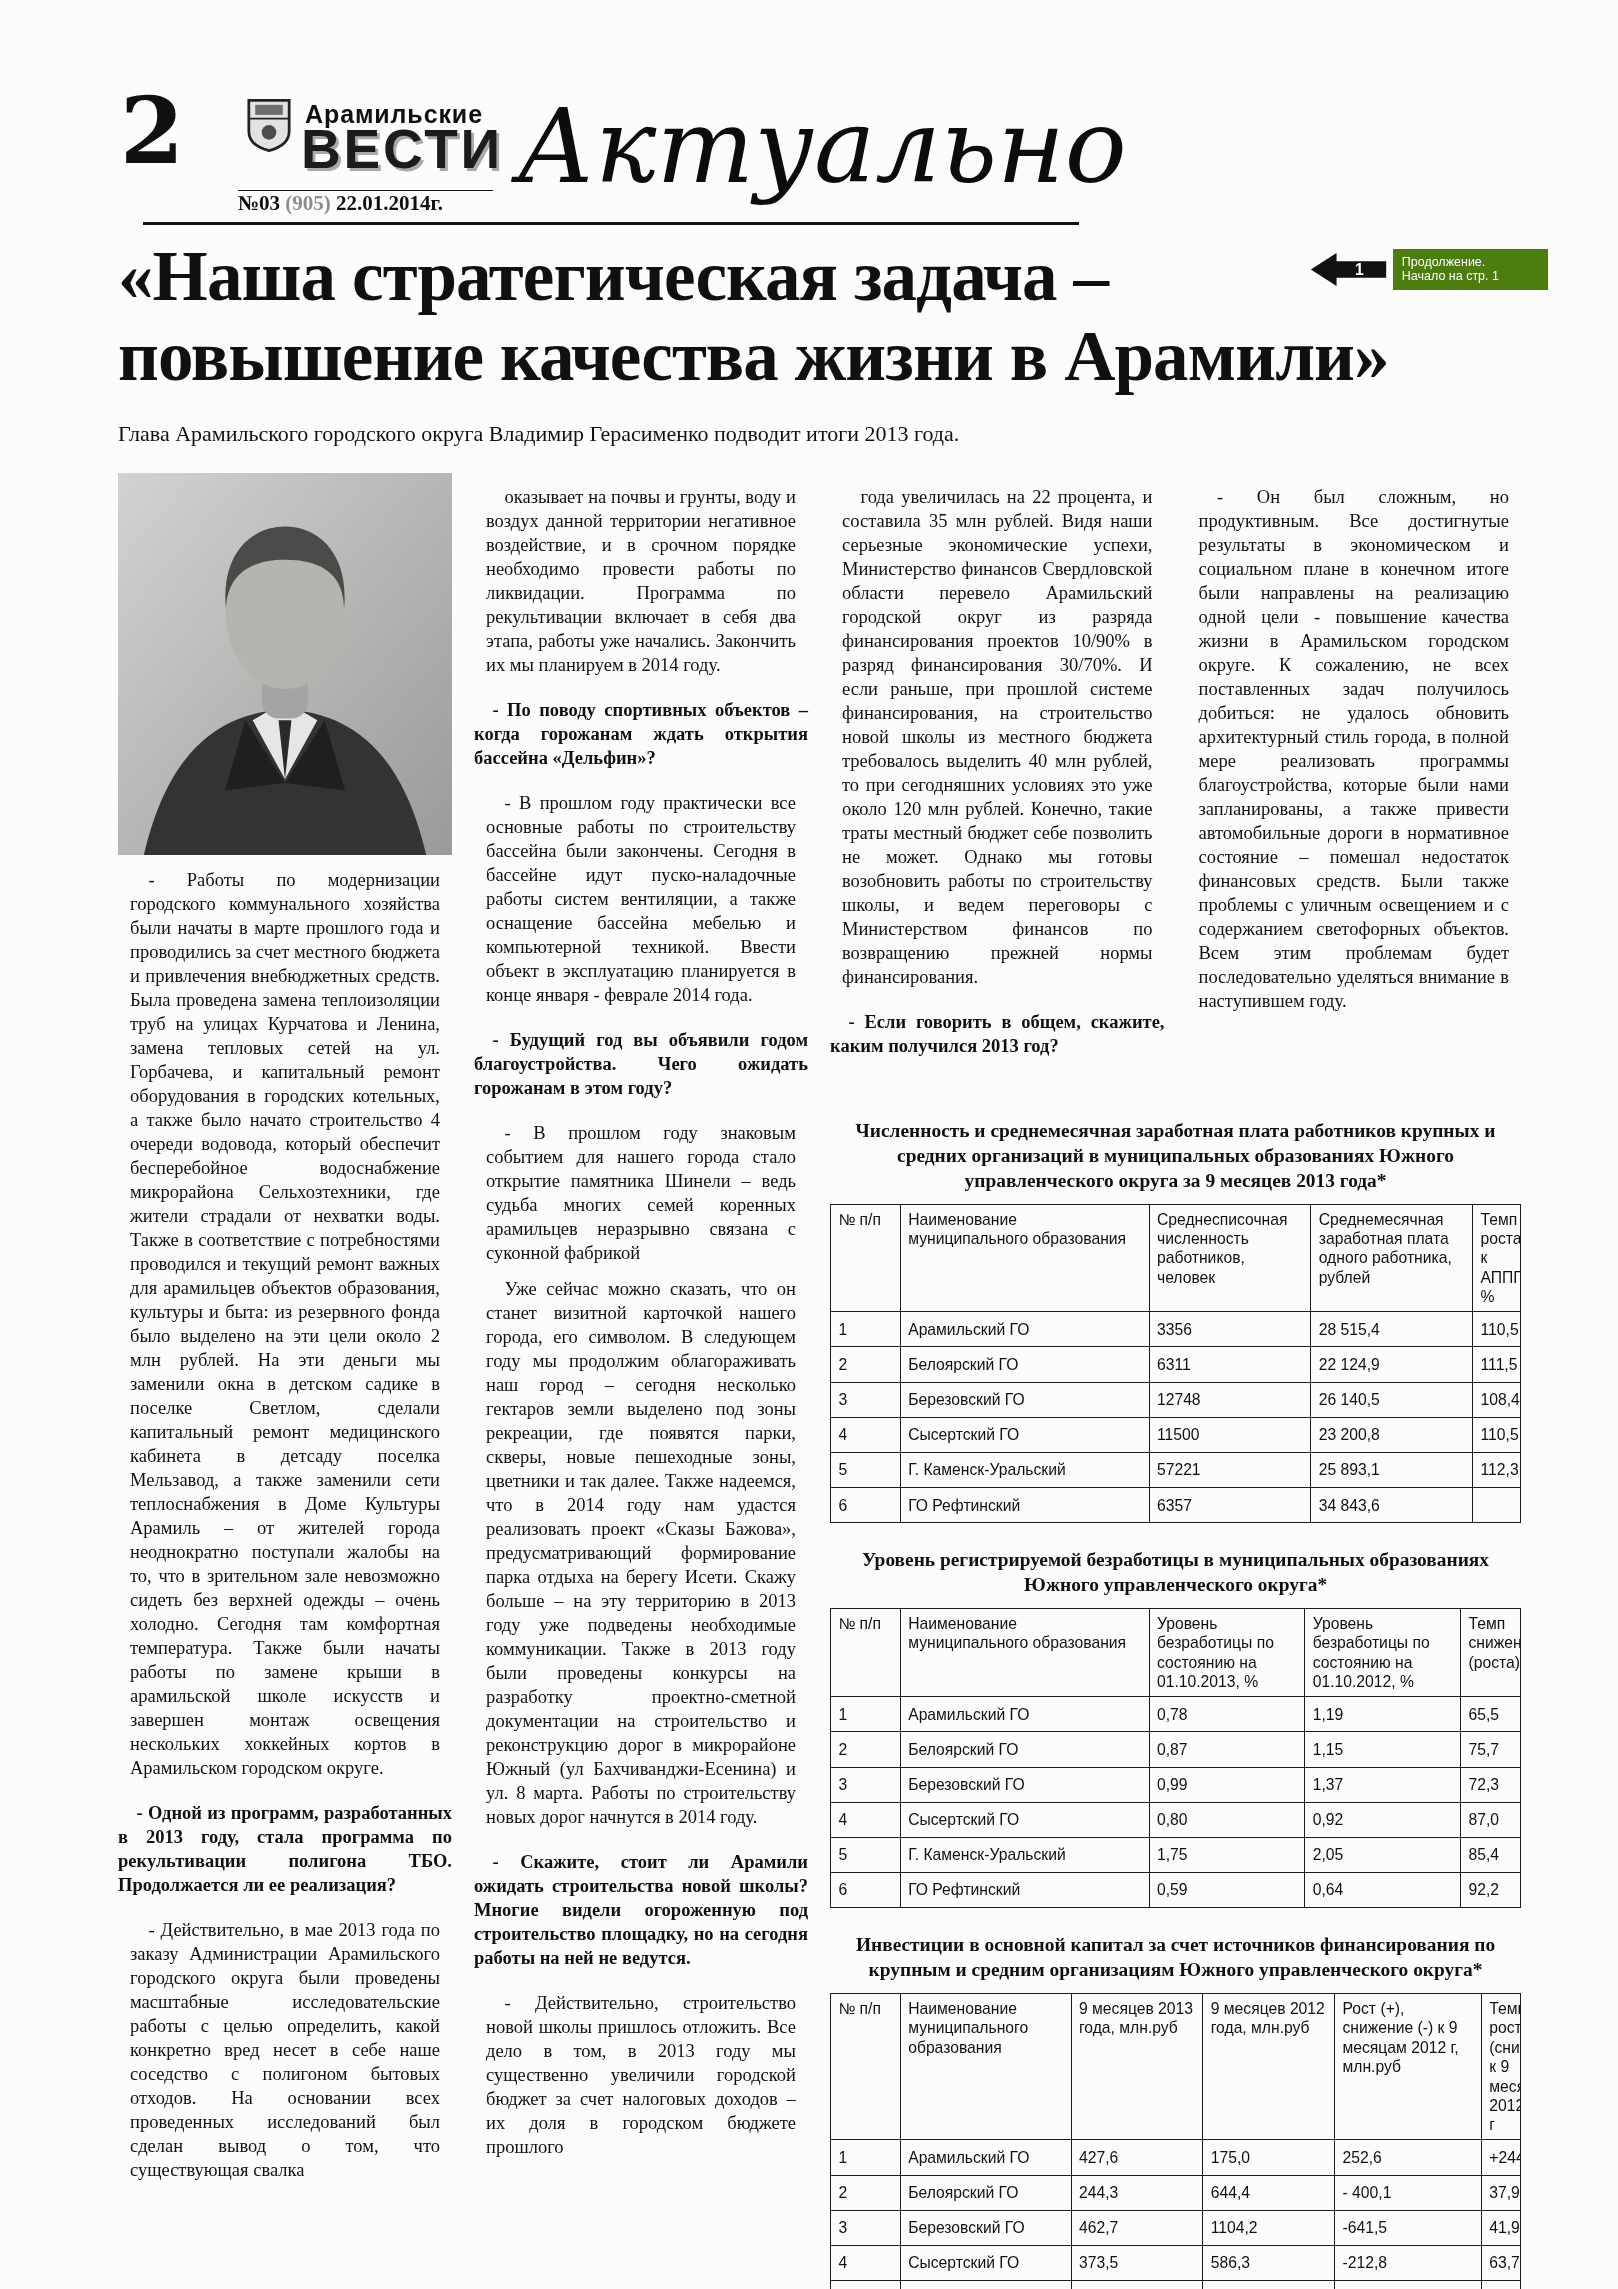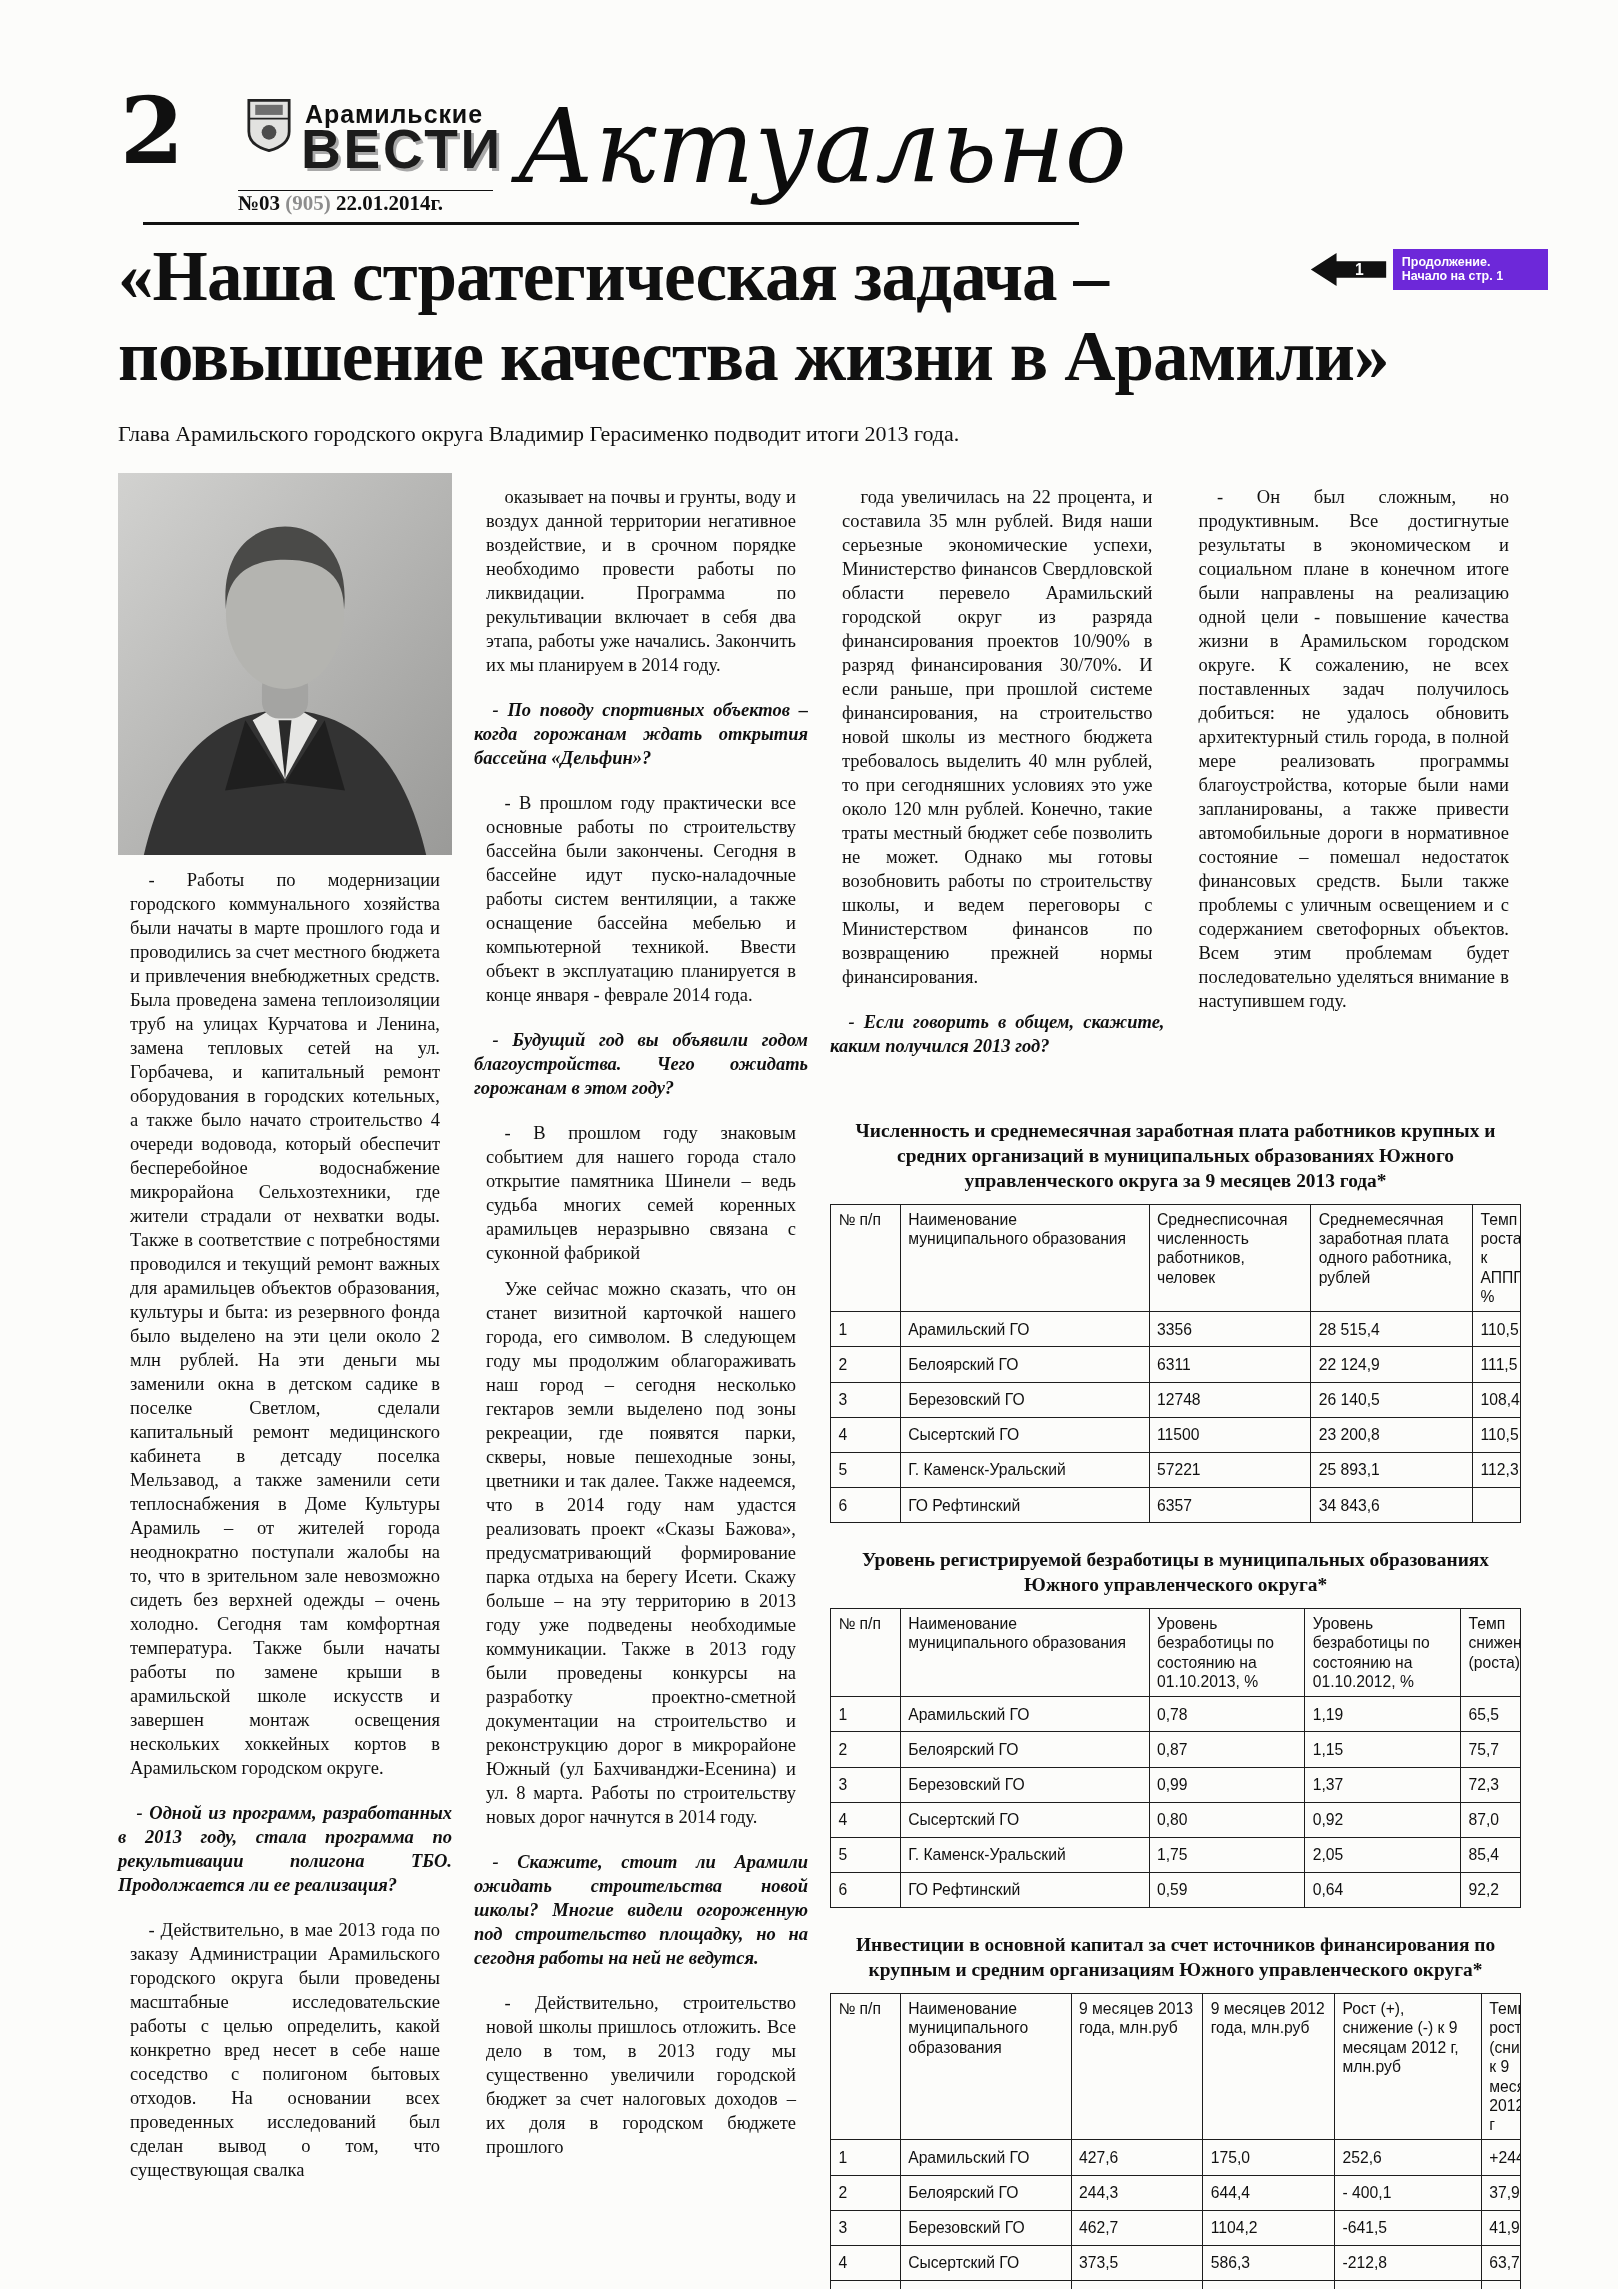--- a/index.html
+++ b/index.html
@@ -12,34 +12,34 @@
   .logo-top{position:absolute;left:305px;top:100px;font-family:"Liberation Sans",sans-serif;font-weight:bold;font-size:25px;letter-spacing:0.9px}
   .logo-main{position:absolute;left:301px;top:122px;font-family:"Liberation Sans",sans-serif;font-weight:bold;font-size:55px;line-height:1;letter-spacing:2.8px;color:#1c1c1c;text-shadow:2.8px 2.8px 0 #a8a8a8}
   .issue-line{position:absolute;left:238px;top:190px;width:255px;font-size:21px;font-weight:bold;border-top:1.8px solid #111;padding-top:0;white-space:nowrap}
   .issue-no{color:#8d8d8d}
   .section-title{position:absolute;left:517px;top:92px;width:683px;text-align:left;font-size:103px;line-height:1.05;font-style:italic;font-family:"DejaVu Serif",serif;color:#0c0c0c}
   .header-rule{position:absolute;left:143px;top:222px;width:936px;height:2.8px;background:#111}
 
   
   .continuation{position:absolute;left:1309px;top:249px;display:flex;align-items:stretch;gap:4.6px;height:41px}
   .cont-arrow{width:79px;height:41px}
-  .cont-text{background:#6d28d9;color:#fff;font-family:"Liberation Sans",sans-serif;font-size:12.5px;font-weight:bold;line-height:14.8px;padding:5.5px 9.2px 0 9.2px;width:137px}
+  .cont-text{background:#4d7c0f;color:#fff;font-family:"Liberation Sans",sans-serif;font-size:12.5px;font-weight:normal;line-height:14.8px;padding:5.5px 9.2px 0 9.2px;width:137px}
 
   
   .content{position:absolute;left:118px;top:236px;width:1403px}
   .headline{font-size:71px;line-height:80px;font-weight:bold;letter-spacing:-0.9px;margin:0}
   .subhead{margin-top:25px;font-size:22px;font-weight:normal}
   .body-grid{margin-top:26px;display:flex;gap:22px;align-items:flex-start}
   .colnarrow{width:334px;flex:0 0 334px}
   .right-half{flex:1 1 auto;display:flex;flex-direction:column;min-width:0}
   .right-cols{display:flex;gap:22px}
   .right-cols .rcol{flex:1 1 0;min-width:0}
   .col-text{font-size:18.5px;line-height:24px;text-align:justify}
   .para{text-indent:18.5px;margin:12px}
-  .para.q{font-weight:bold;font-style:italic;margin:21px 0}
+  .para.q{font-weight:bold;margin:21px 0}
   .photo{width:334px;height:382px;margin-bottom:13px;background:#b9b9b9}
 
   
   .tables-block{margin-top:39px;font-family:"Liberation Sans",sans-serif}
   .table-title{font-family:"Liberation Serif",serif;font-weight:bold;font-size:19.4px;line-height:25px;text-align:center;margin:24px 22px 11px}
   .table-title.first{margin-top:0}
   .stat-table{border-collapse:collapse;width:100%;font-size:15.7px;line-height:19.4px;table-layout:fixed}
   .stat-table th,.stat-table td{border:1.5px solid #1d1d1d;padding:4.6px 7.4px;text-align:left;vertical-align:top;font-weight:normal;overflow:hidden}
   .stat-table tbody td{padding:7.4px 7.4px}
   .t1 th:nth-child(1),.t1 td:nth-child(1),

